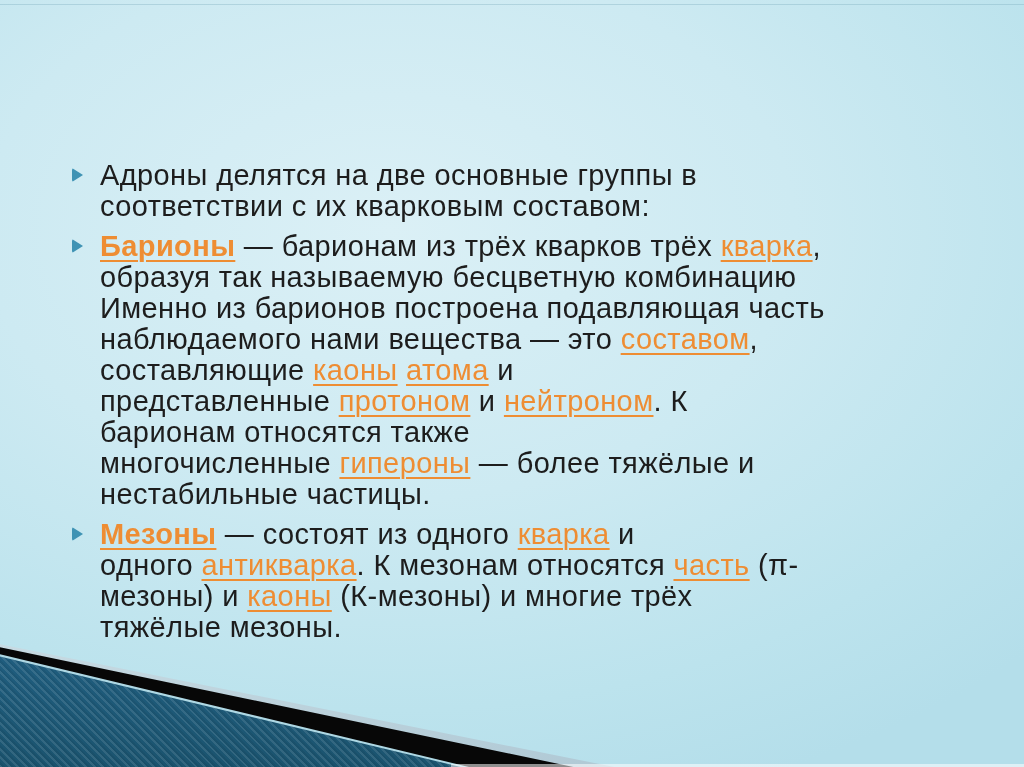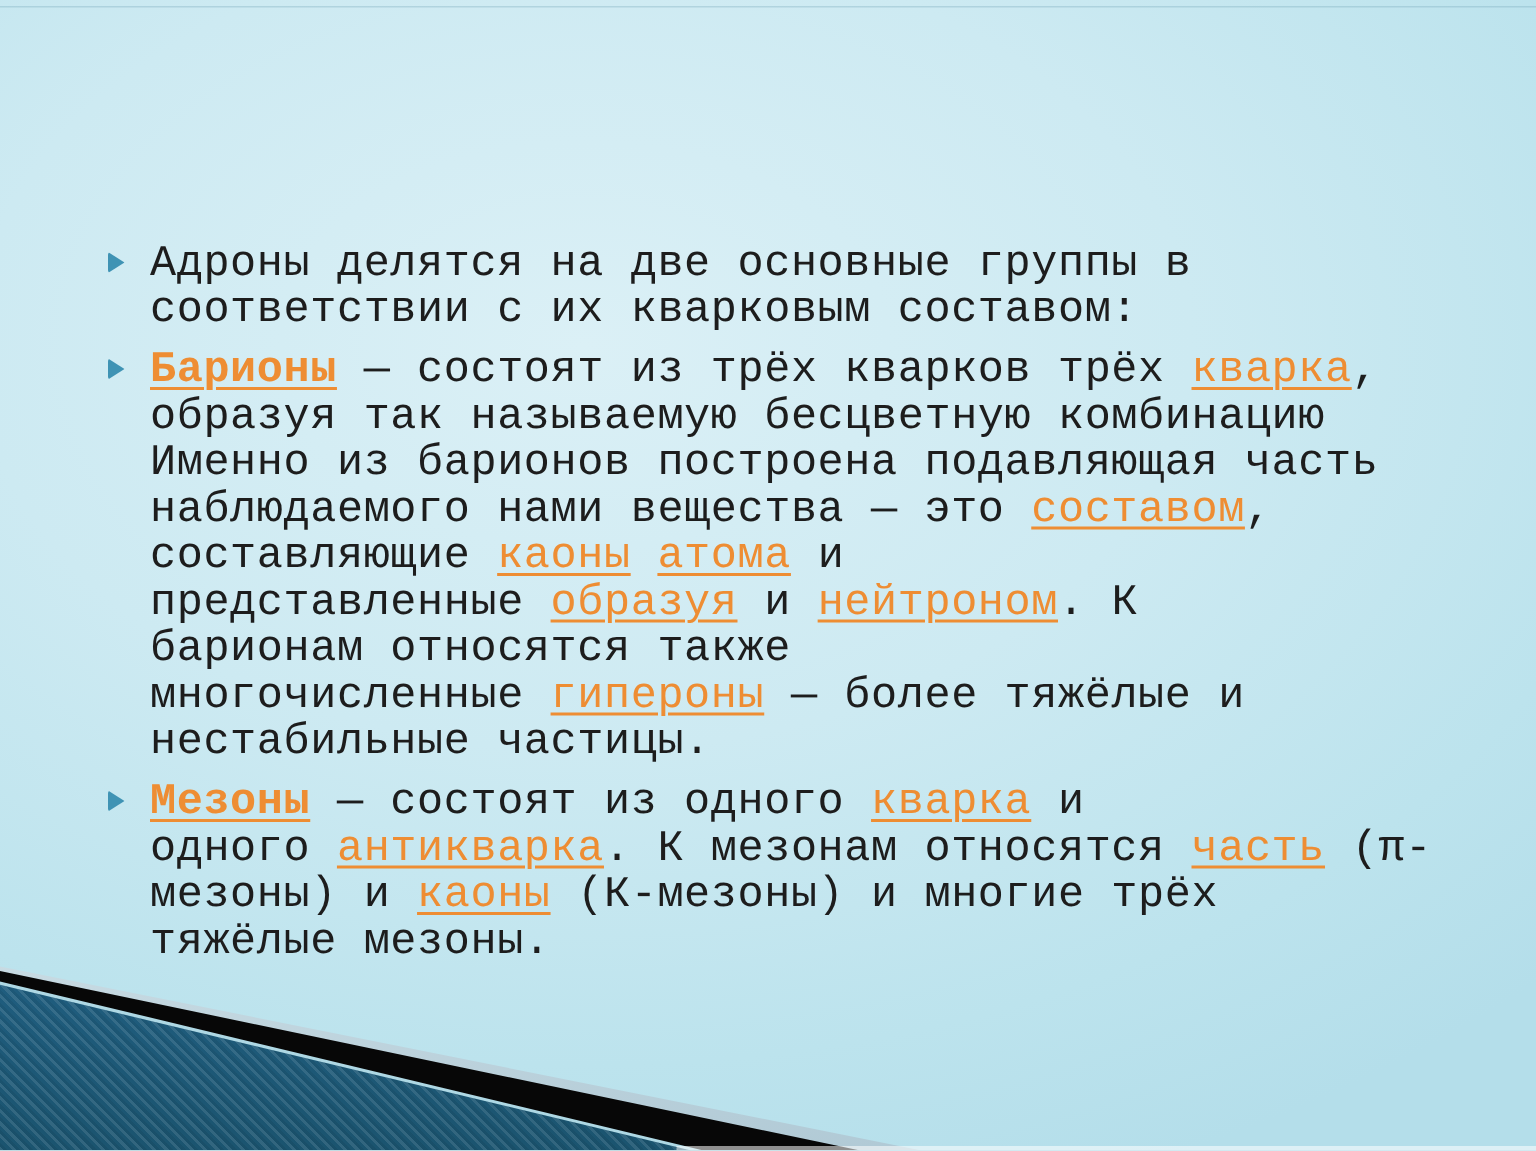--- a/index.html
+++ b/index.html
@@ -30,21 +30,20 @@
     letter-spacing: 1px;
     color: #3f3f3f;
     text-shadow: 1px 2px 2px rgba(40,40,40,0.35), 0 0 1px rgba(20,20,20,0.6);
   }
 
   .content {
     position: absolute;
     left: 70px;
     top: 160px;
     width: 900px;
-    font-family: Liberation Mono, monospace;
   }
 
   ul.bullets { list-style: none; }
 
   li.bullet {
     position: relative;
     padding-left: 30px;
     margin-bottom: 9px;
     font-size: 29px;
     line-height: 31px;
@@ -118,26 +117,26 @@
     <ul class="bullets">
 
       <li class="bullet">
         <span class="marker"></span>
         <span class="bullet-text"><span>Адроны делятся на две основные группы в
 соответствии с их кварковым составом:</span></span>
       </li>
 
       <li class="bullet">
         <span class="marker"></span>
-        <span class="bullet-text"><span class="lnk term">Барионы</span><span> — состоят из трёх кварков трёх </span><span class="lnk">кварка</span><span>,
+        <span class="bullet-text"><span class="lnk term">Барионы</span><span> — барионам из трёх кварков трёх </span><span class="lnk">кварка</span><span>,
 образуя так называемую бесцветную комбинацию
 Именно из барионов построена подавляющая часть
 наблюдаемого нами вещества — это </span><span class="lnk">составом</span><span>,
 составляющие </span><span class="lnk">каоны</span><span> </span><span class="lnk">атома</span><span> и
-представленные </span><span class="lnk">образуя</span><span> и </span><span class="lnk">нейтроном</span><span>. К
+представленные </span><span class="lnk">протоном</span><span> и </span><span class="lnk">нейтроном</span><span>. К
 барионам относятся также
 многочисленные </span><span class="lnk">гипероны</span><span> — более тяжёлые и
 нестабильные частицы.</span></span>
       </li>
 
       <li class="bullet">
         <span class="marker"></span>
         <span class="bullet-text"><span class="lnk term">Мезоны</span><span> — состоят из одного </span><span class="lnk">кварка</span><span> и
 одного </span><span class="lnk">антикварка</span><span>. К мезонам относятся </span><span class="lnk">часть</span><span> (π-
 мезоны) и </span><span class="lnk">каоны</span><span> (К-мезоны) и многие трёх

